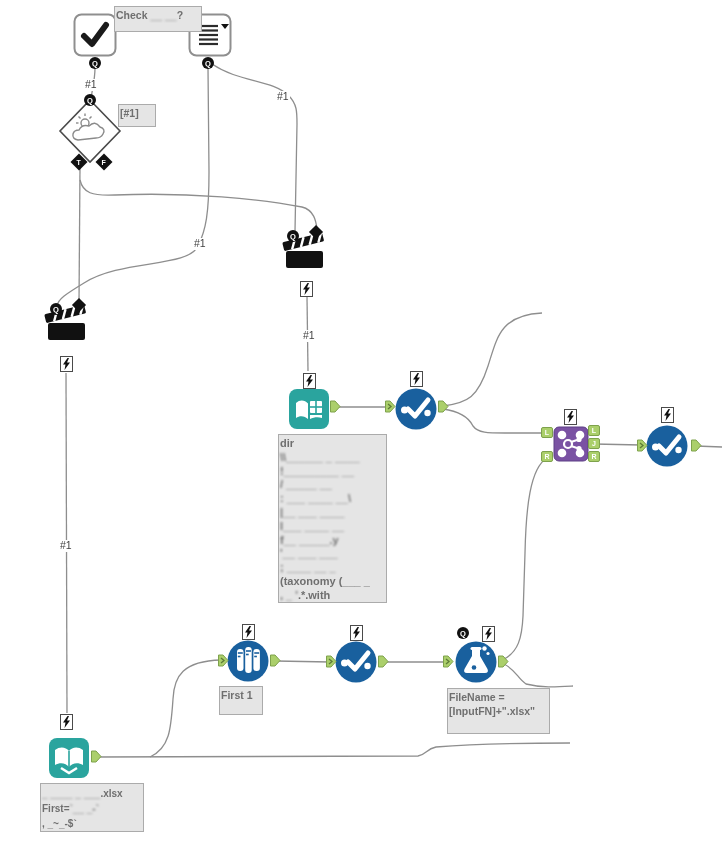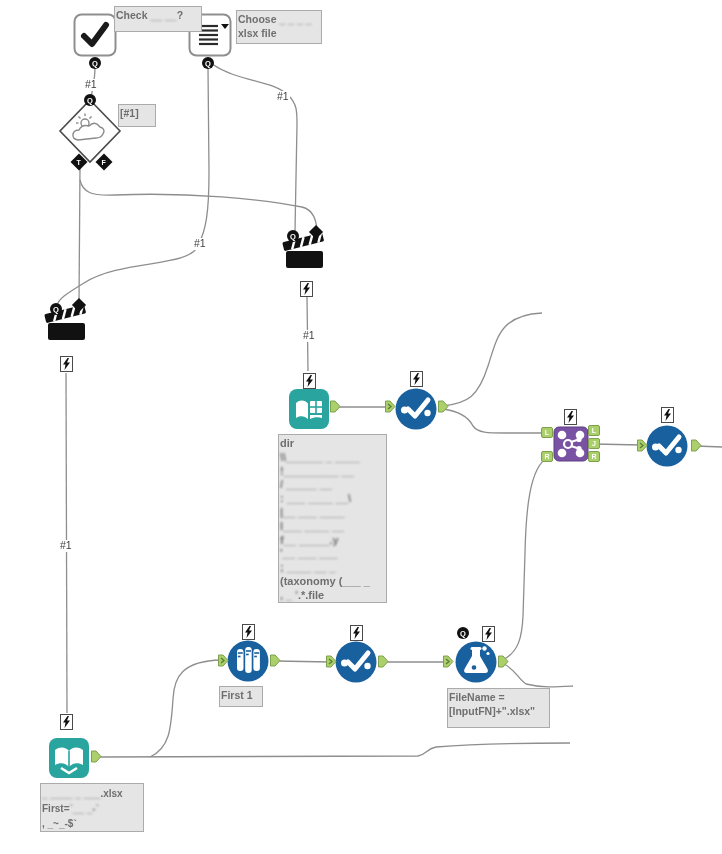--- a/index.html
+++ b/index.html
@@ -83,24 +83,20 @@
       </g>
       <polygon points="33,11 41,11 37,16" fill="#111"></polygon>
     </svg>
   </div>
   <div class="q-anchor" style="left:202px;top:57px;">Q</div>
 
   <div class="anno" style="left:114px;top:6px;width:88px;height:26px;z-index:0;">
     <span>Check </span><span class="blur">__ __</span><span>?</span>
   </div>
 
-  <div class="anno" style="left:236px;top:10px;width:86px;height:34px;">
-    <div><span>Choose </span><span class="blur">_ _ _ _</span></div>
-    <div>xlsx file</div>
-  </div>
 
   <div class="tool" style="left:58px;top:98px;">
     <svg width="64" height="66" viewBox="0 0 64 66">
       <polygon points="32,2 62,33 32,64 2,33" fill="#fff" stroke="#4a4a4a" stroke-width="1.6"></polygon>
       <g stroke="#8a8a8a" stroke-width="1.4" fill="none">
         <circle cx="27" cy="25" r="4"></circle>
         <line x1="27" y1="18" x2="27" y2="15.5"></line>
           <line x1="20.5" y1="25" x2="18" y2="25"></line>
         <line x1="22.5" y1="20.5" x2="20.5" y2="18.5"></line>
           <line x1="31.5" y1="20.5" x2="33.5" y2="18.5"></line>
@@ -188,21 +184,21 @@
     <div class="blur">\\______ _ ____</div>
     <div class="blur">!_________  __</div>
     <div class="blur">/ _____ __</div>
     <div class="blur">: ___ ____ __\</div>
     <div class="blur">|__ ___ ____</div>
     <div class="blur">l___ ____ __</div>
     <div class="blur">f__ _____.y</div>
     <div class="blur">'__ ___ ___</div>
     <div class="blur">; ____ __ _</div>
     <div class="blur-light">(taxonomy (___ _</div>
-    <div><span class="blur">, _ '</span><span>.*.file</span></div>
+    <div><span class="blur">, _ '</span><span>.*.with</span></div>
   </div>
 
   <div class="tool" style="left:395px;top:388px;">
     <svg width="42" height="42" viewBox="0 0 42 42">
       <circle cx="21" cy="21" r="20.5" fill="#19609E"></circle>
       <circle cx="9.5" cy="22" r="3.5" fill="#fff"></circle>
         <circle cx="32.5" cy="25" r="3.2" fill="#fff"></circle>
       <path d="M13,21 L20,28 L33,12" fill="none" stroke="#fff" stroke-width="5" stroke-linecap="round" stroke-linejoin="round"></path>
     </svg>
   </div>
@@ -286,21 +282,21 @@
         <path d="M5.5,0 L1,6.5 H3.5 L2.5,12 L8,4.5 H5 L7,0 Z" fill="#111"></path>
       </svg>
   </div>
   <svg class="ptab" style="left:218px;top:654px;" width="11" height="13" viewBox="0 0 11 13">
     <path d="M0.5,1 H5 L10,6.5 L5,12 H0.5 Z" fill="#ABCF6B" stroke="#7EA24C"></path>
       <path d="M3,4 L6,6.5 L3,9" fill="none" stroke="#5c7a36" stroke-width="1.3"></path>
   </svg>
   <svg class="ptab" style="left:270px;top:654px;" width="11" height="13" viewBox="0 0 11 13">
     <path d="M0.5,1 H5 L10,6.5 L5,12 H0.5 Z" fill="#ABCF6B" stroke="#7EA24C"></path>
   </svg>
-  <div class="anno" style="left:219px;top:686px;width:44px;height:21px;">
+  <div class="anno" style="left:219px;top:686px;width:44px;height:29px;">
     <span>First 1</span>
   </div>
 
   <div class="tool" style="left:335px;top:641px;">
     <svg width="42" height="42" viewBox="0 0 42 42">
       <circle cx="21" cy="21" r="20.5" fill="#19609E"></circle>
       <circle cx="9.5" cy="22" r="3.5" fill="#fff"></circle>
         <circle cx="32.5" cy="25" r="3.2" fill="#fff"></circle>
       <path d="M13,21 L20,28 L33,12" fill="none" stroke="#fff" stroke-width="5" stroke-linecap="round" stroke-linejoin="round"></path>
     </svg>
@@ -334,21 +330,21 @@
         <path d="M5.5,0 L1,6.5 H3.5 L2.5,12 L8,4.5 H5 L7,0 Z" fill="#111"></path>
       </svg>
   </div>
   <svg class="ptab" style="left:443px;top:655px;" width="11" height="13" viewBox="0 0 11 13">
     <path d="M0.5,1 H5 L10,6.5 L5,12 H0.5 Z" fill="#ABCF6B" stroke="#7EA24C"></path>
       <path d="M3,4 L6,6.5 L3,9" fill="none" stroke="#5c7a36" stroke-width="1.3"></path>
   </svg>
   <svg class="ptab" style="left:498px;top:655px;" width="11" height="13" viewBox="0 0 11 13">
     <path d="M0.5,1 H5 L10,6.5 L5,12 H0.5 Z" fill="#ABCF6B" stroke="#7EA24C"></path>
   </svg>
-  <div class="anno" style="left:447px;top:688px;width:103px;height:40px;">
+  <div class="anno" style="left:447px;top:688px;width:103px;height:46px;">
     <div>FileName =</div>
     <div>[InputFN]+".xlsx"</div>
   </div>
 
   <div class="tool" style="left:49px;top:738px;">
     <svg width="40" height="40" viewBox="0 0 40 40">
       <rect x="0" y="0" width="40" height="40" rx="8" fill="#2AA49E"></rect>
       <path d="M6,12 C11,8 17,9 20,13 C23,9 29,8 34,12 L34,27 C29,24 23,25 20,29 C17,25 11,24 6,27 Z" fill="#fff"></path>
       <line x1="20" y1="13" x2="20" y2="29" stroke="#2AA49E" stroke-width="1.6"></line>
       <path d="M12,30 L20,35 L28,30" fill="none" stroke="#fff" stroke-width="2.5"></path>

